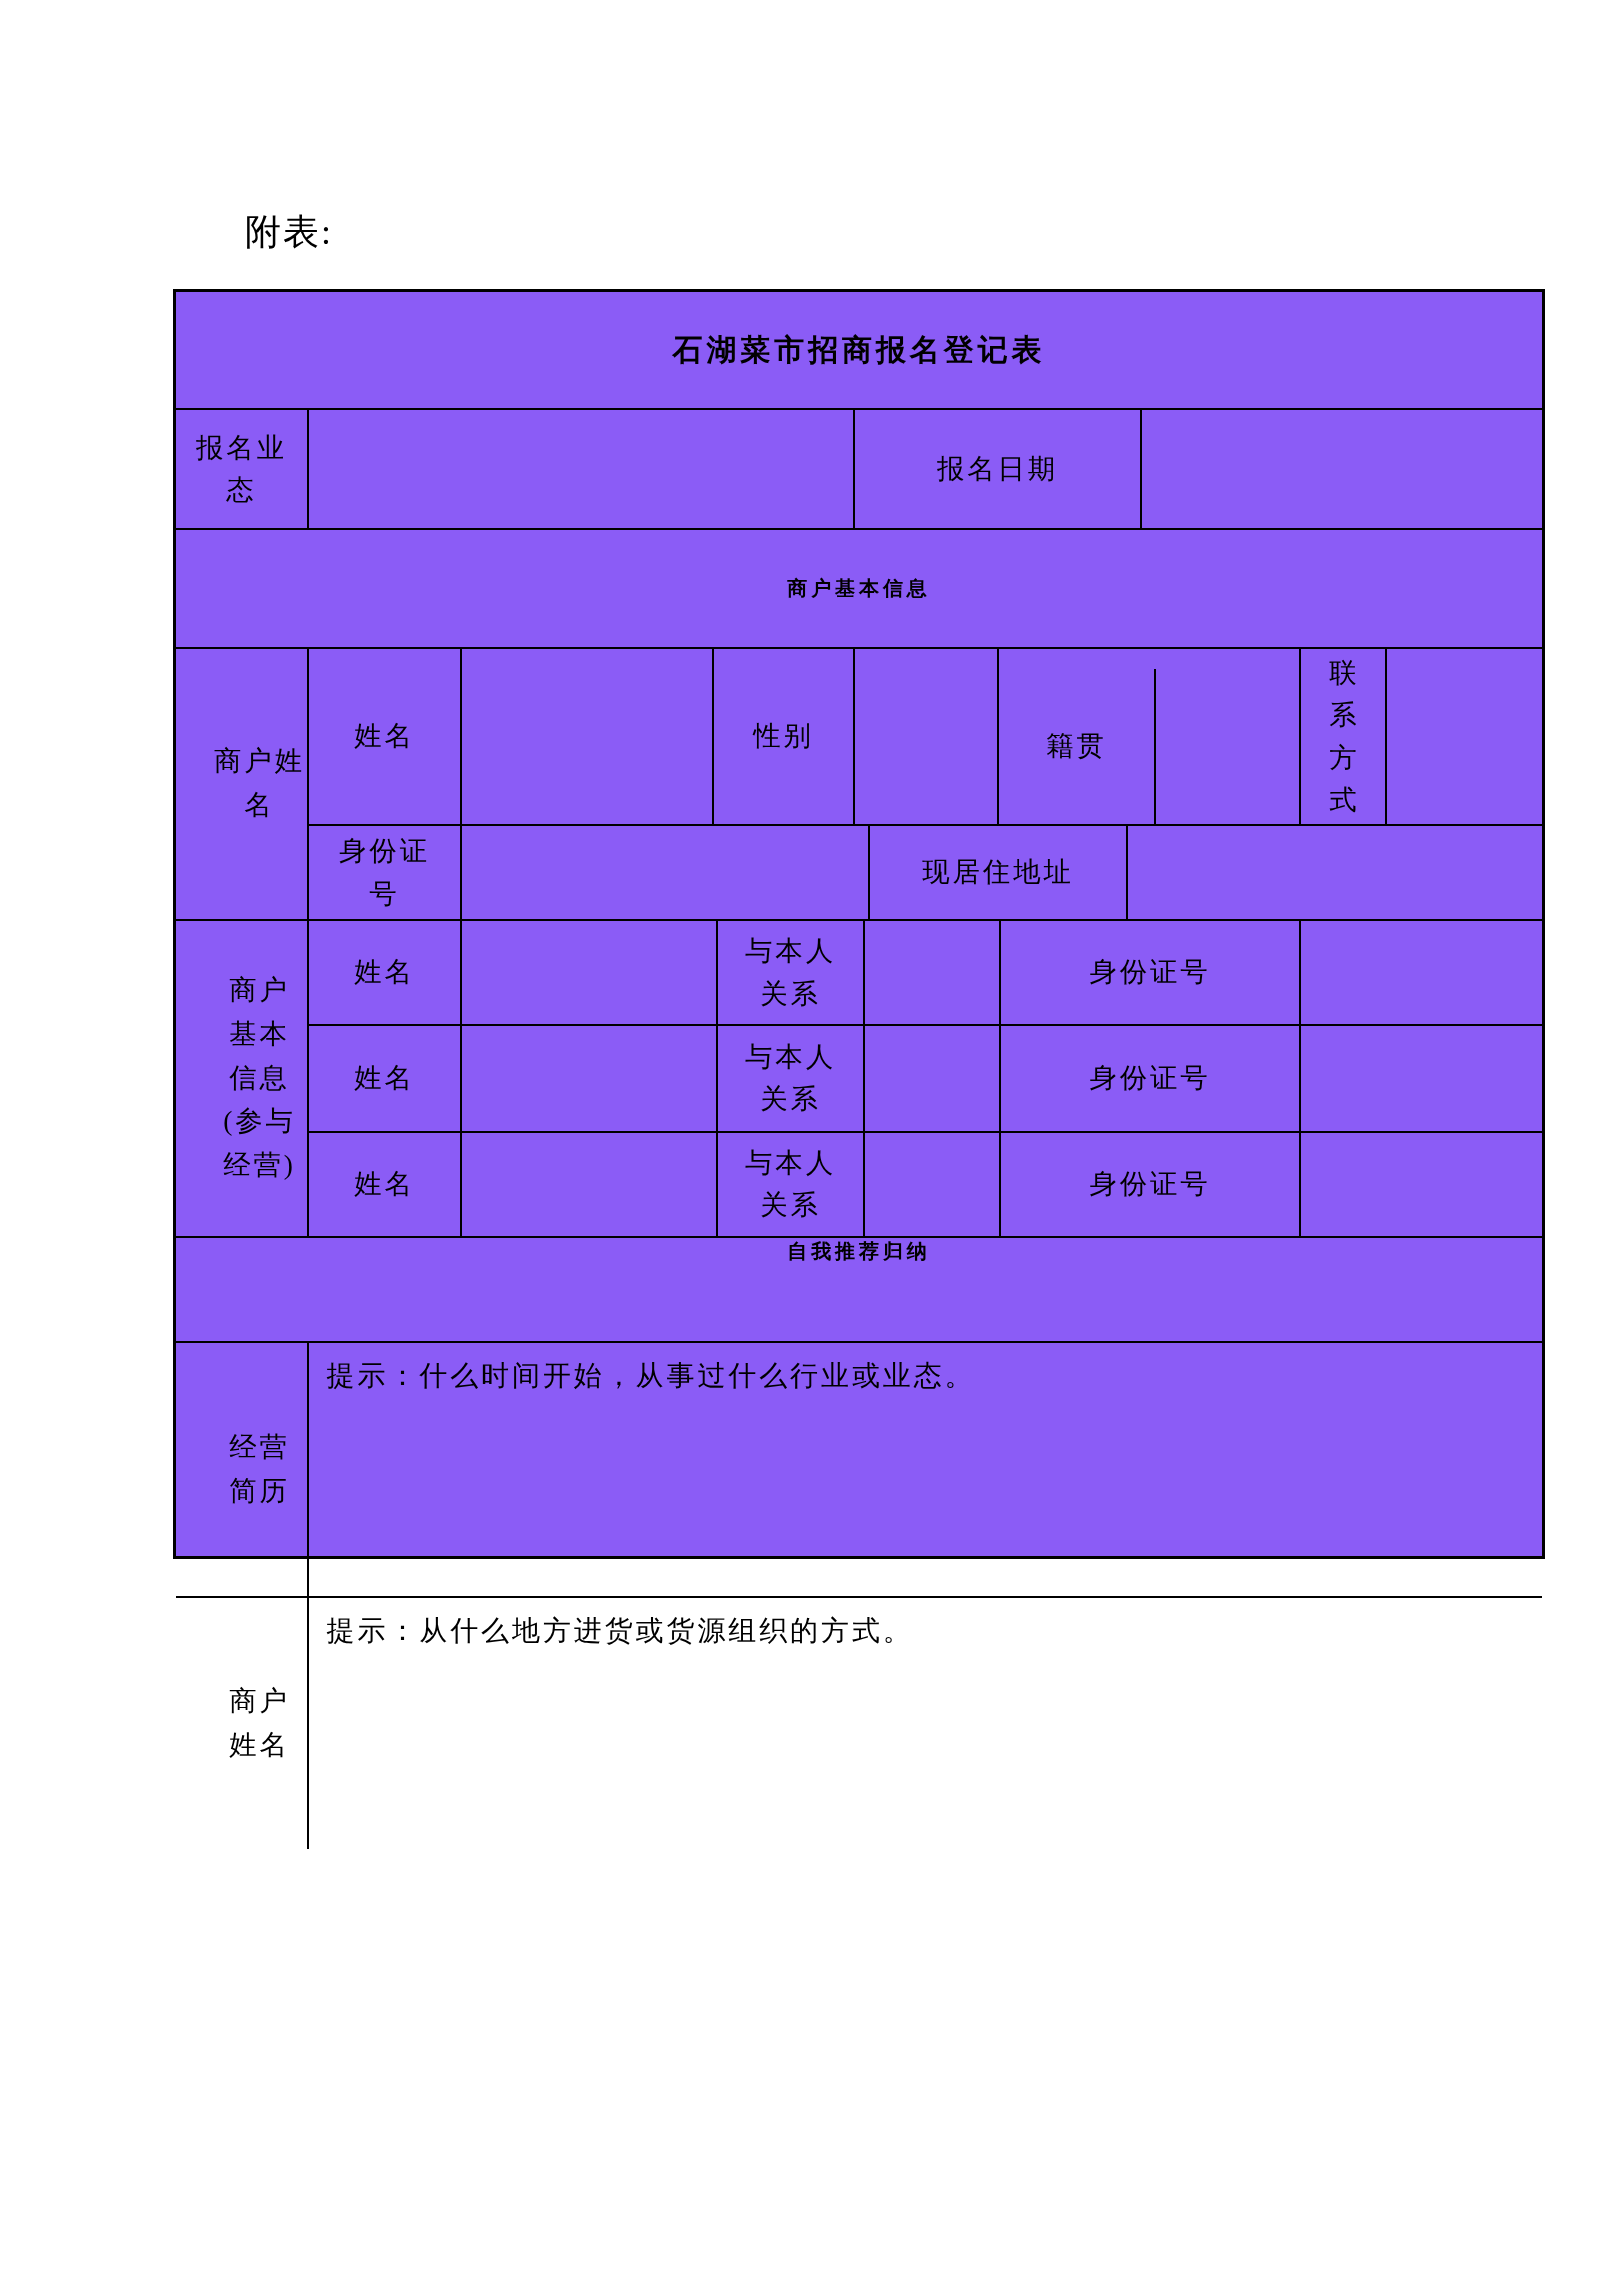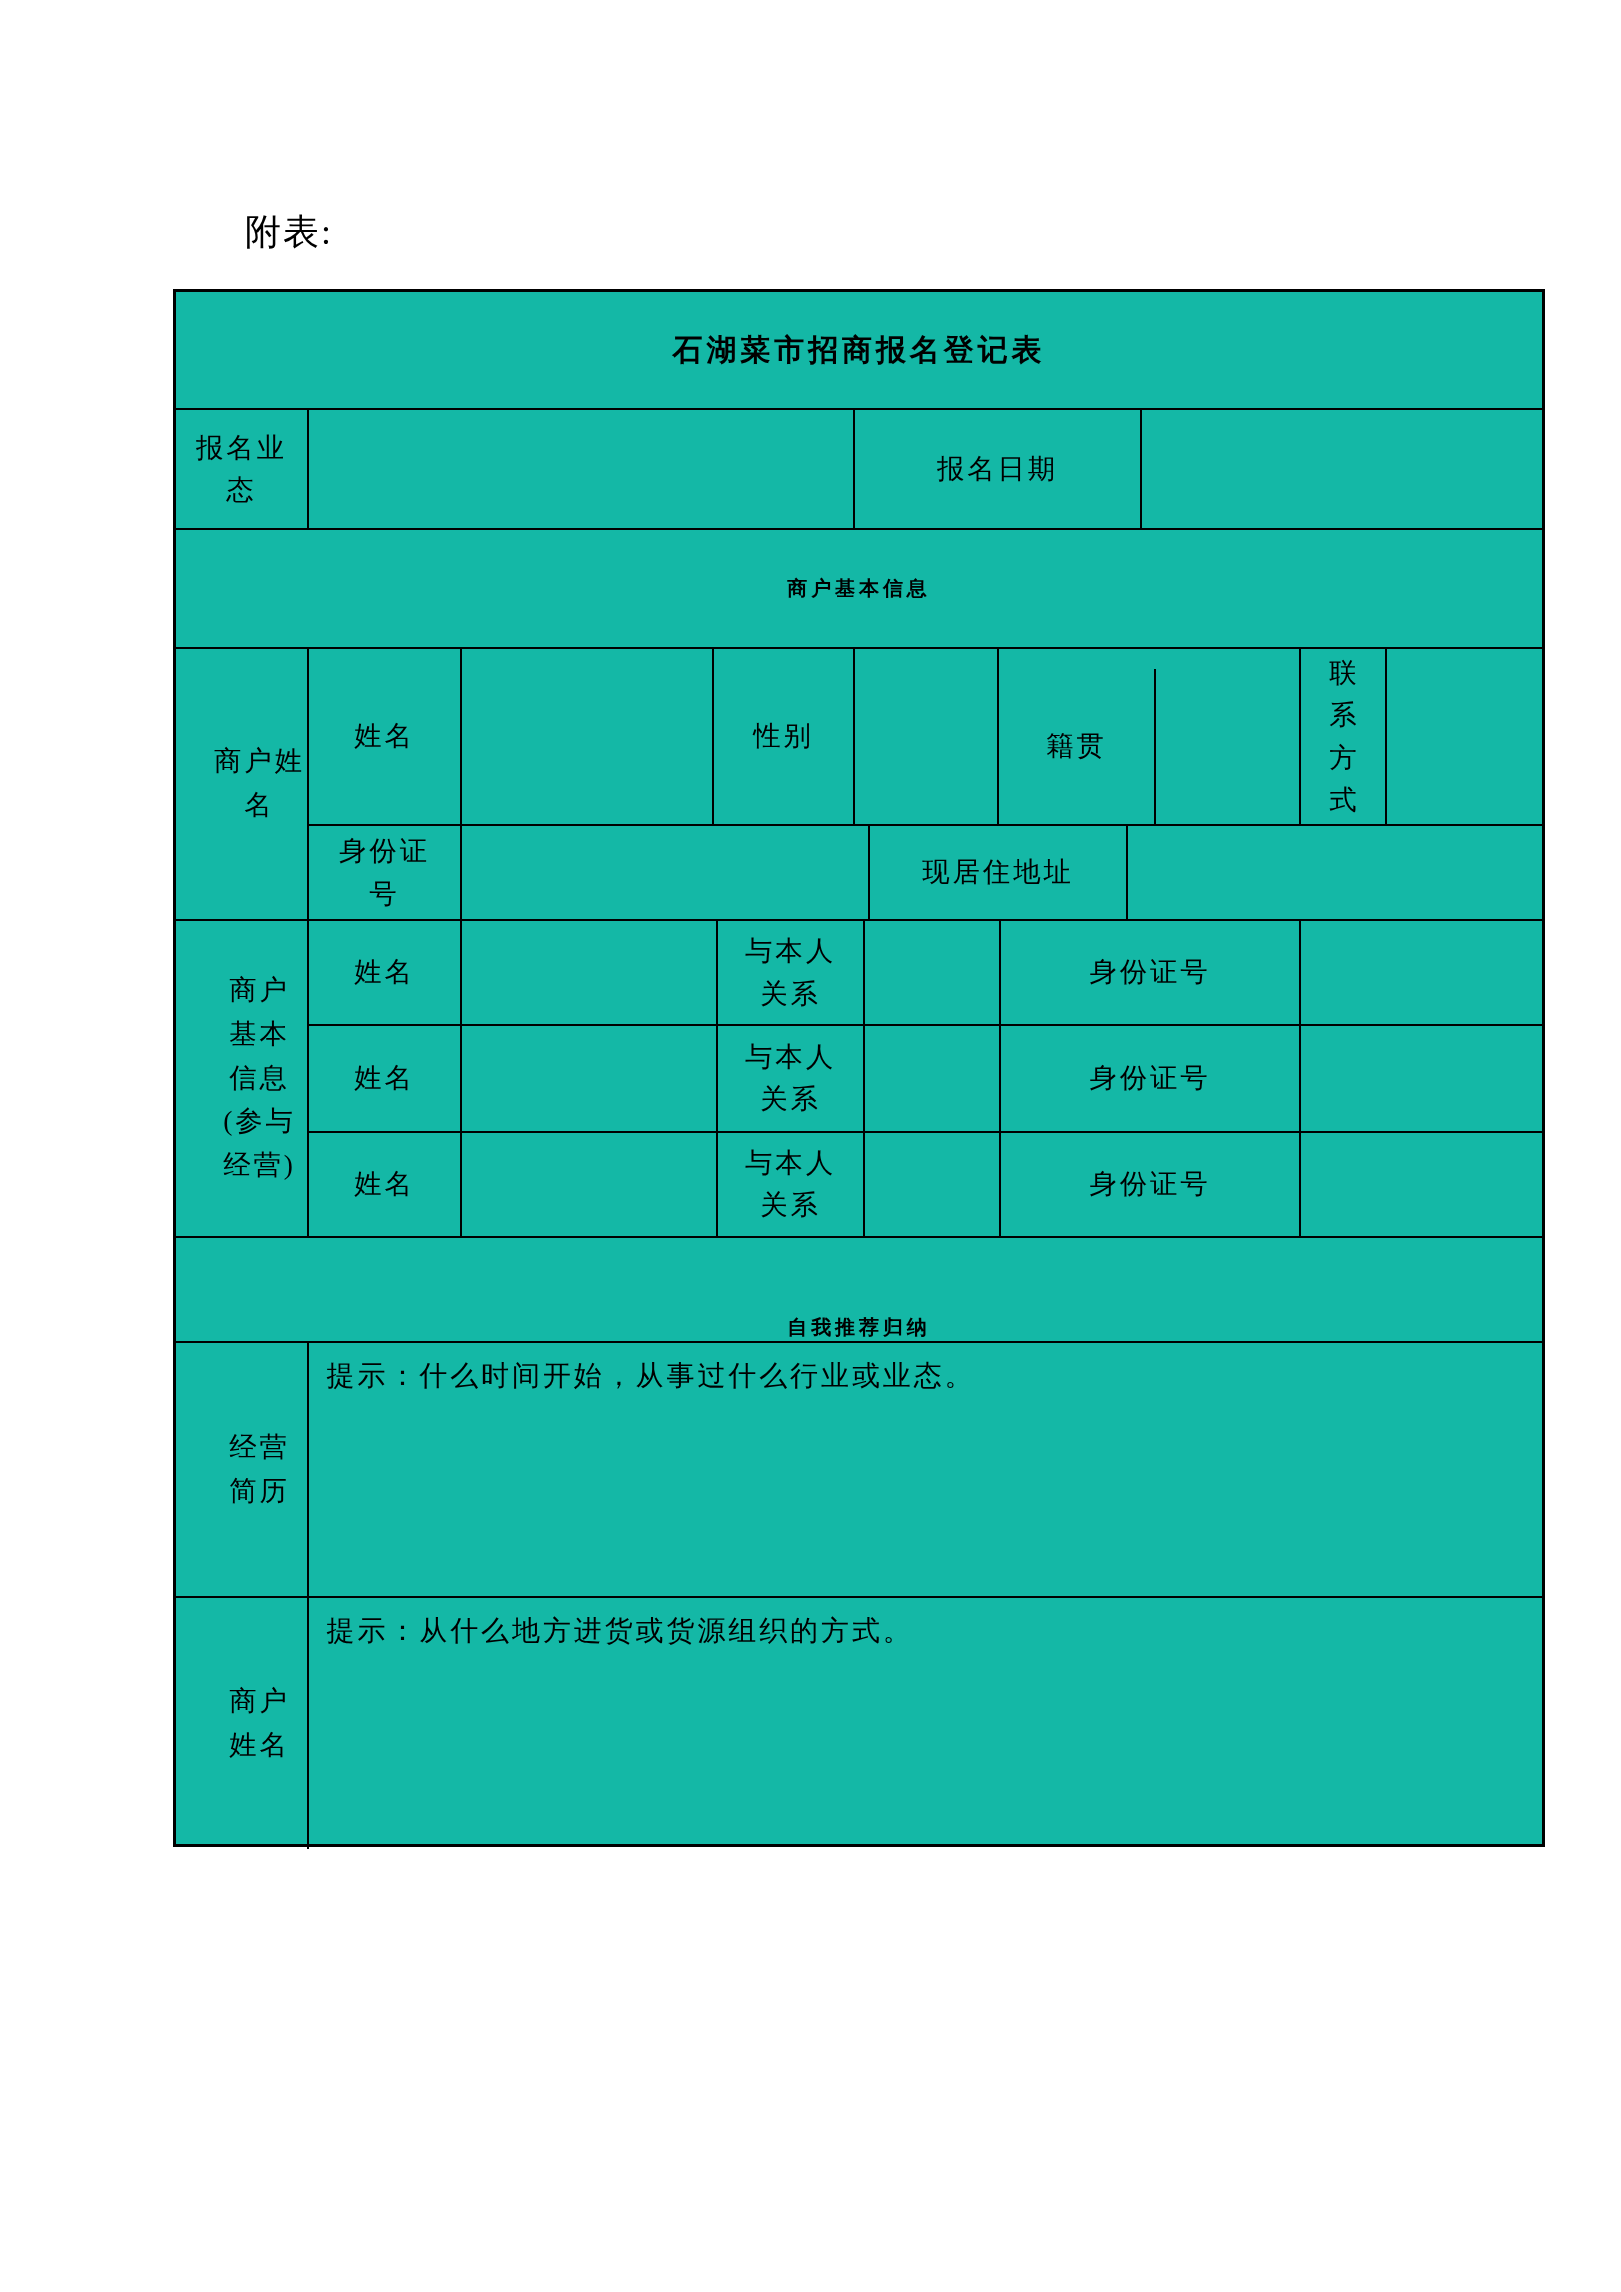--- a/index.html
+++ b/index.html
@@ -20,23 +20,23 @@
     left: 245px;
     top: 208px;
     font-size: 36px;
     letter-spacing: 2px;
   }
   .tbl {
     position: absolute;
     left: 173px;
     top: 289px;
     width: 1372px;
-    height: 1558px;
+    height: 1270px;
     border: 3.9px solid #000;
-    background: #14b8a6;
+    background: #8b5cf6;
   }
   .row { display: flex; width: 100%; border-bottom: 2.9px solid #000; }
   .row:last-child, .group:last-child { border-bottom: none; }
   .group { display: flex; width: 100%; border-bottom: 2.9px solid #000; }
   .cell {
     border-right: 2.9px solid #000;
     display: flex;
     align-items: center;
     justify-content: center;
     text-align: center;
@@ -59,21 +59,21 @@
     flex: 0 0 auto;
     padding-left: 36px;
   }
   .gbody { flex: 1 1 auto; display: flex; flex-direction: column; }
   .gbody .row:last-child { border-bottom: none; }
 
   .r-title { height: 118px; align-items: center; justify-content: center; display:flex; }
   .title-text { font-size: 30px; font-weight: bold; letter-spacing: 3.9px; }
   .r-apply { height: 120px; }
   .r-section { height: 119px; display:flex; align-items:center; justify-content:center; }
-  .r-section2 { height: 105px; display:flex; align-items:flex-end; justify-content:center; }
+  .r-section2 { height: 105px; display:flex; align-items:flex-start; justify-content:center; }
   .section-text { font-size: 20px; font-weight: bold; letter-spacing: 3.9px; }
 
   .g-merchant { height: 272px; }
   .sub1 { height: 178px; }
   .sub2 { height: 93px; }
   .g-family { height: 317px; }
   .fam-row1 { height: 106px; }
   .fam-row2 { height: 107px; }
   .fam-row3 { height: 104px; }
   .g-hist { height: 255px; }

